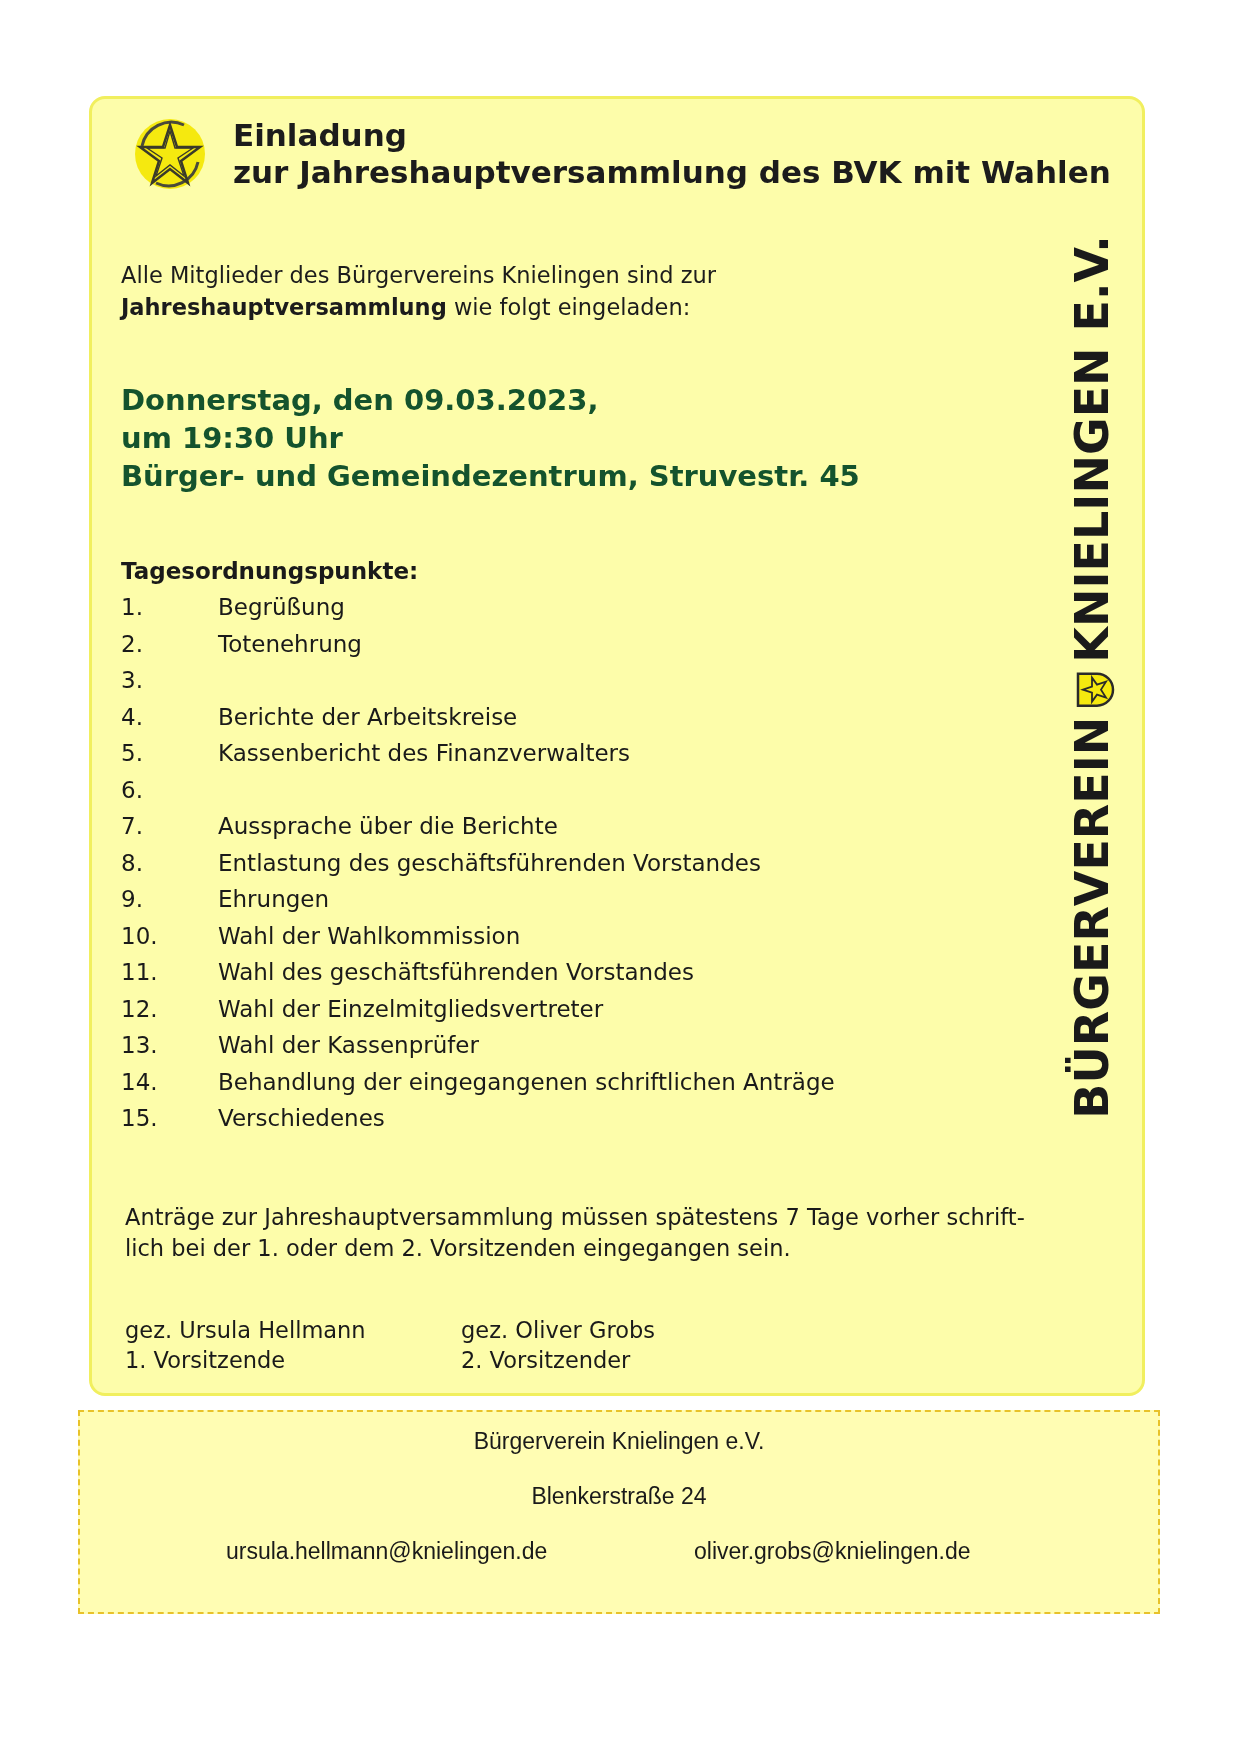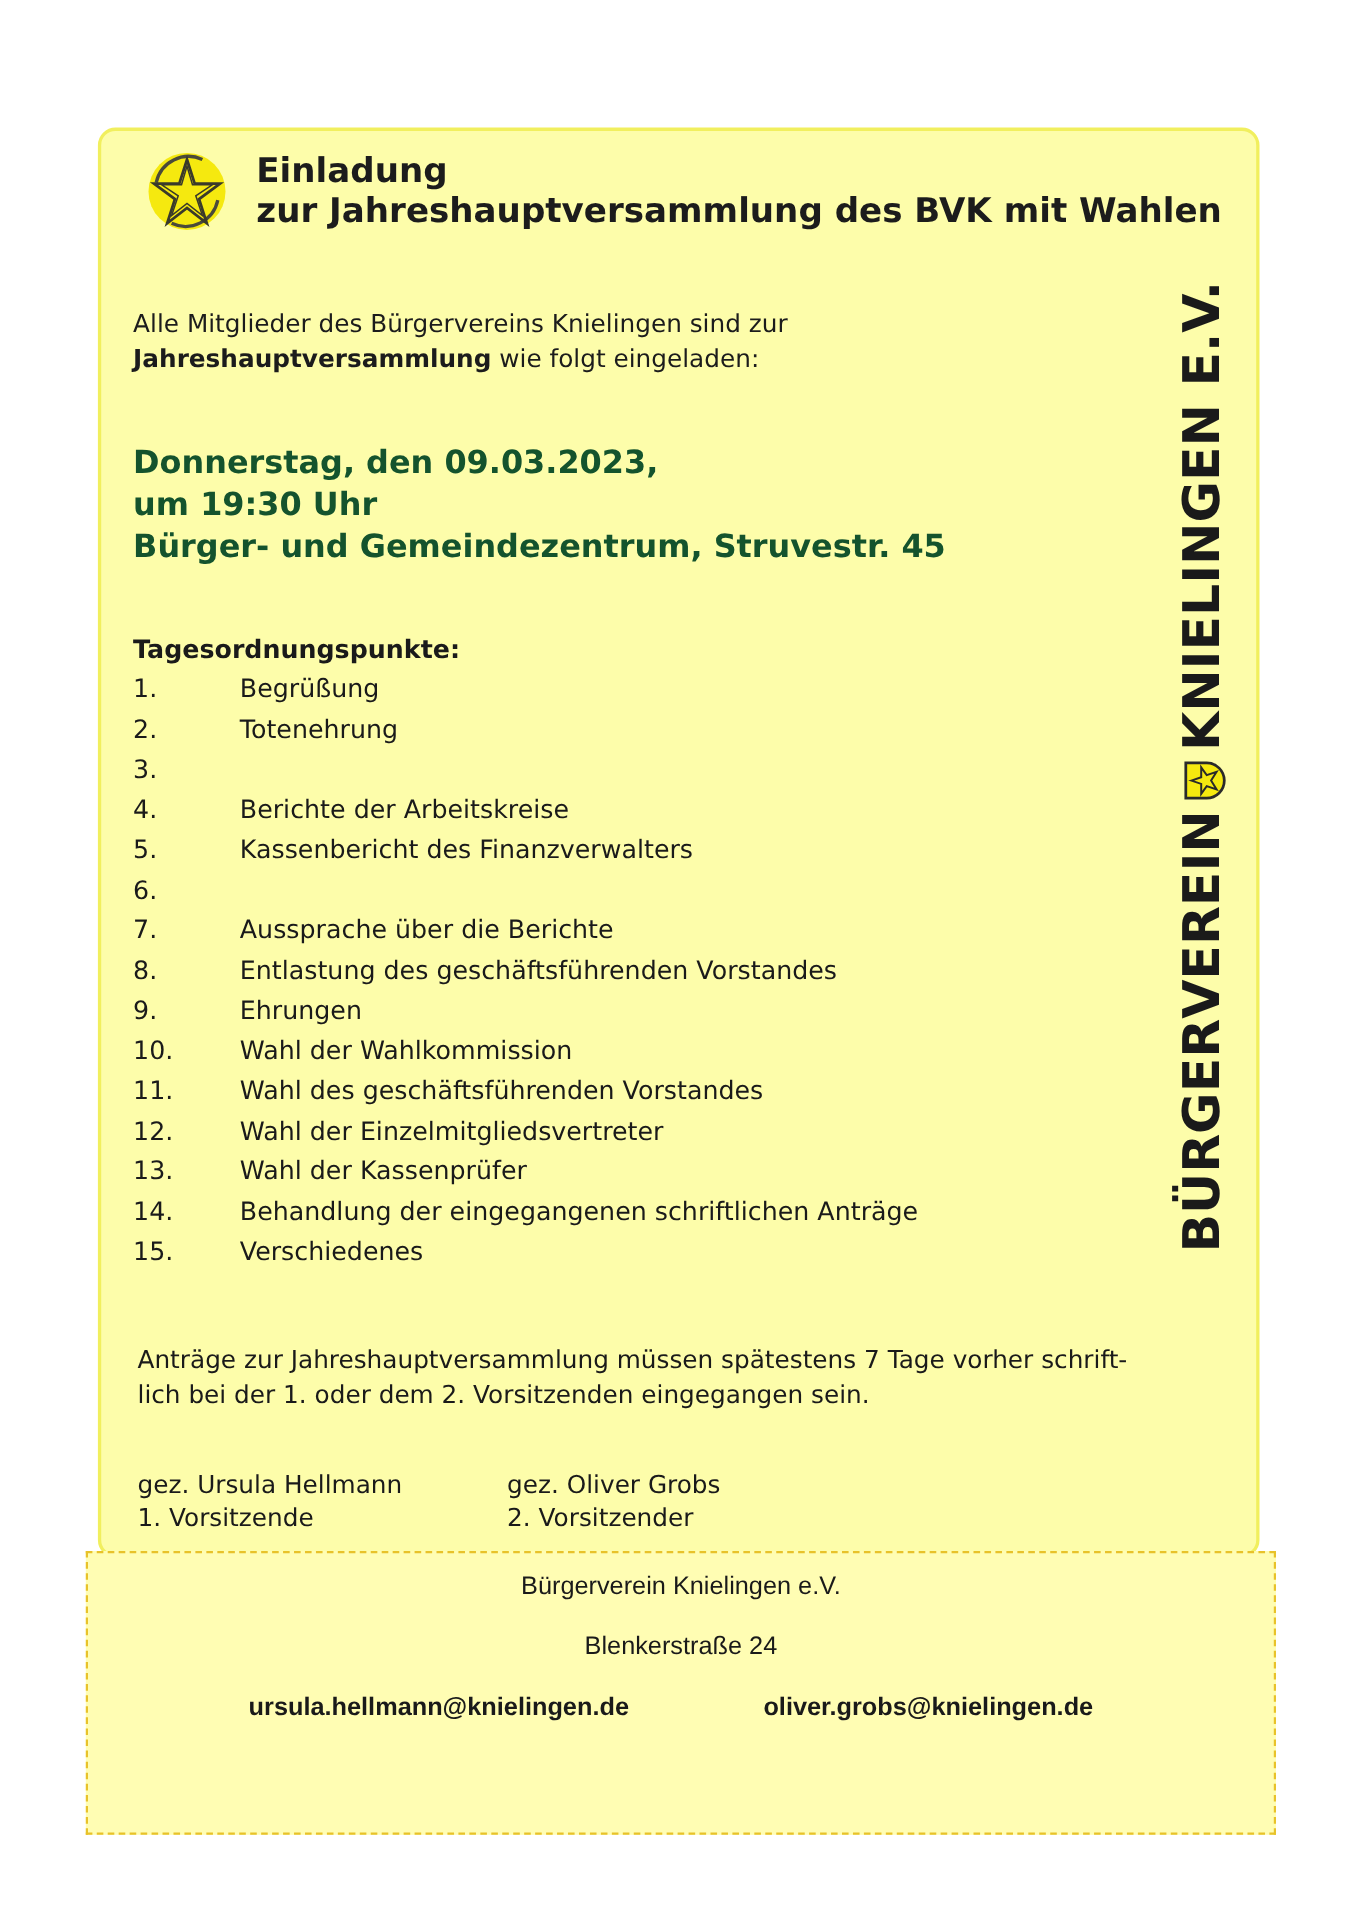--- a/index.html
+++ b/index.html
@@ -18,21 +18,20 @@
     .invitation-card {
       position: absolute;
       left: 89px;
       top: 96px;
       width: 1056px;
       height: 1300px;
       background: #fdfdaa;
       border: 3px solid #f1ef5e;
       border-radius: 16px;
       box-sizing: border-box;
-      margin-top: 20px;
     }
     .logo-badge {
       position: absolute;
       left: 40px;
       top: 17px;
       width: 76px;
       height: 76px;
     }
     .title-block {
       position: absolute;
@@ -132,21 +131,21 @@
     .brand-shield {
       display: inline-block;
       width: 38px;
       height: 40px;
     }
     .contact-box {
       position: absolute;
       left: 78px;
       top: 1410px;
       width: 1082px;
-      height: 258px;
+      height: 204px;
       background: #fffdb3;
       border: 2px dashed #e8c22a;
       box-sizing: border-box;
       font-family: "Liberation Sans", sans-serif;
       font-size: 23px;
       color: #1a1a1a;
     }
     .contact-org {
       position: absolute;
       left: 0;
@@ -167,21 +166,20 @@
       top: 126px;
     }
     .contact-email-right {
       position: absolute;
       left: 614px;
       top: 126px;
     }
     a.email-link {
       color: inherit;
       text-decoration: none;
-      font-weight: bold;
     }
   </style>
 </head>
 <body>
 
 <div class="invitation-card">
 
   <div class="logo-badge">
     <svg width="76" height="76" viewBox="0 0 76 76">
       <circle cx="38" cy="38" r="35" fill="#f5e90f"></circle>

